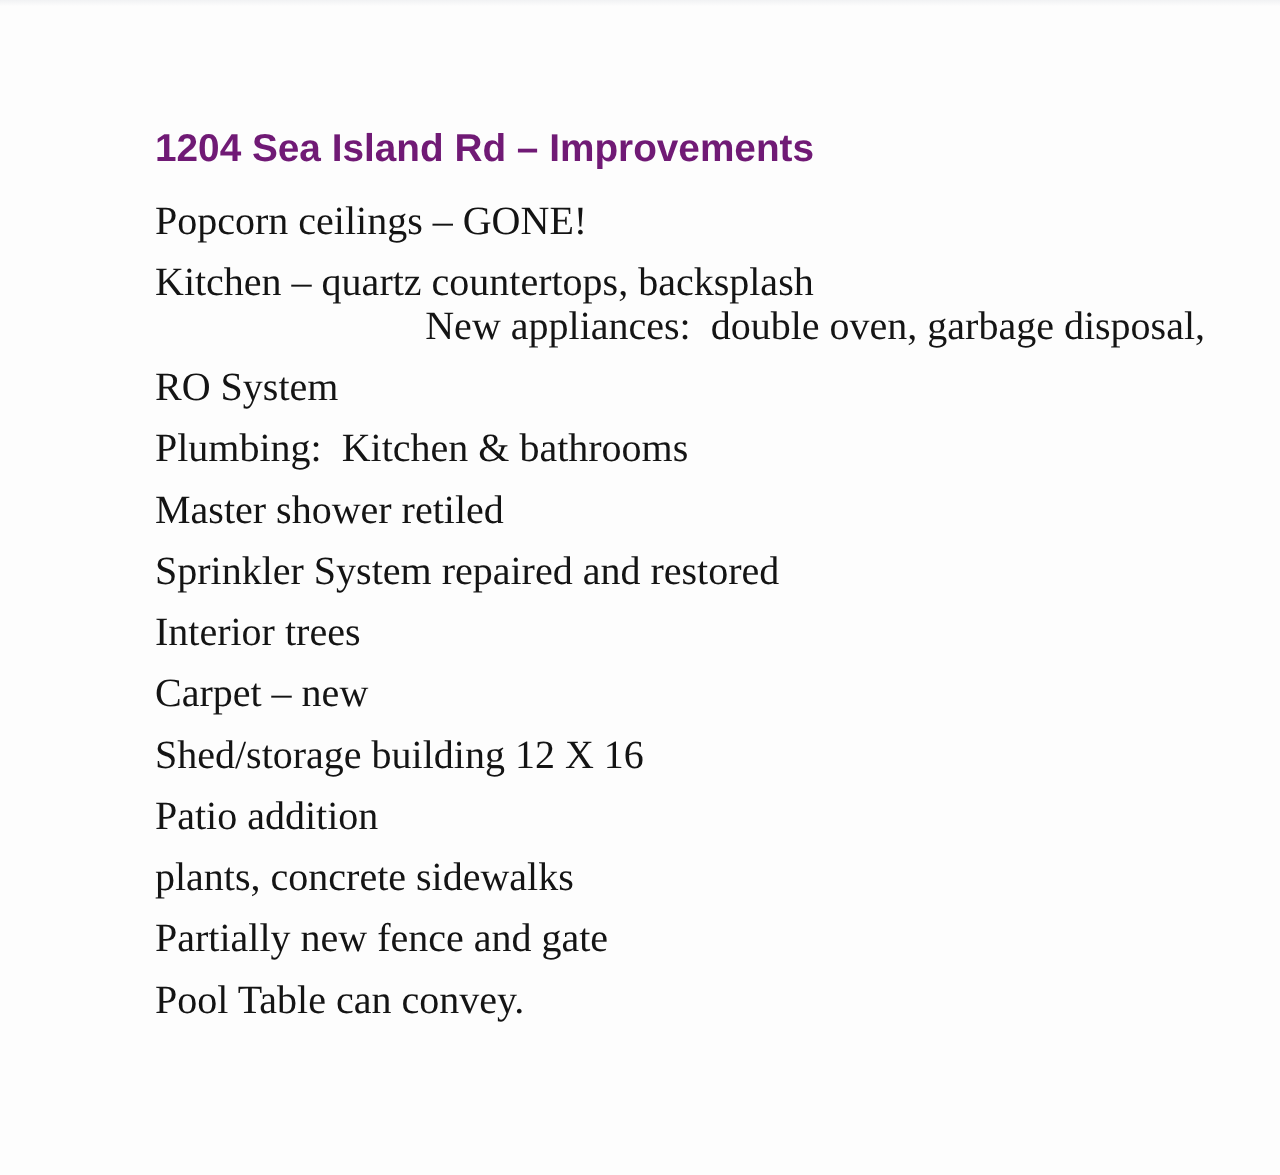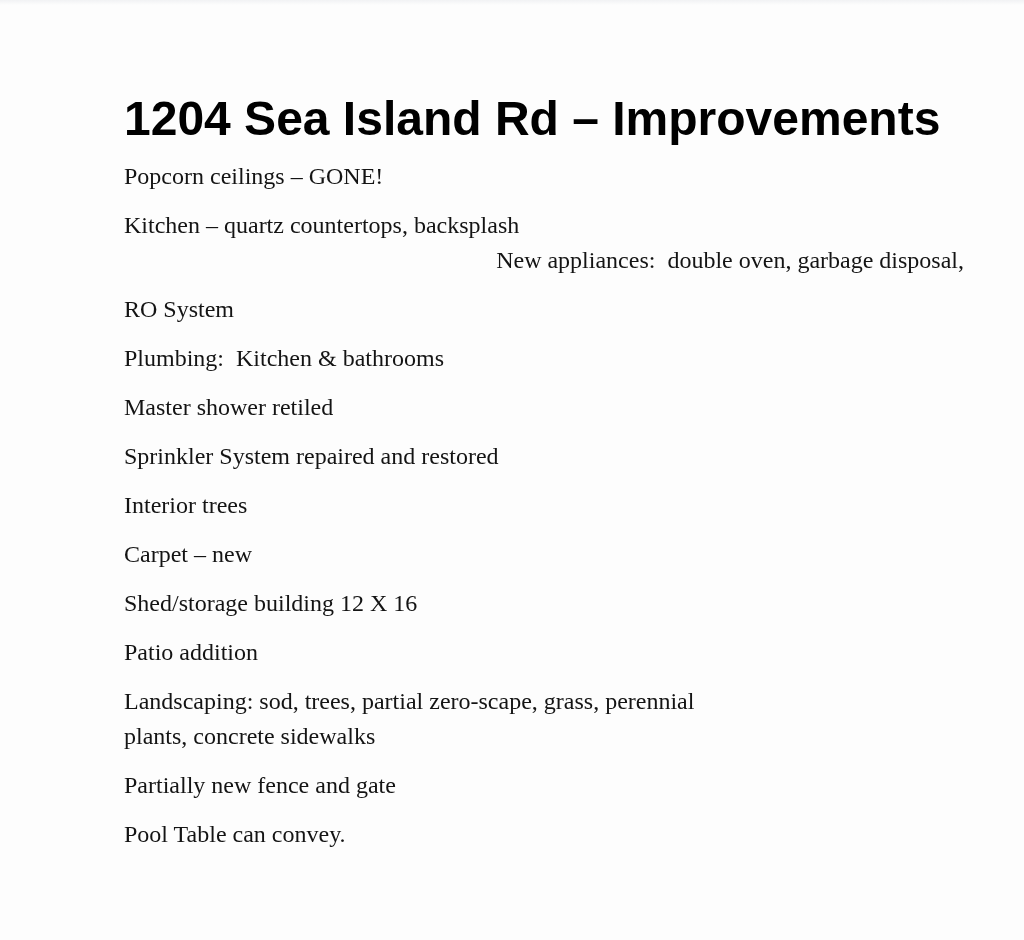--- a/index.html
+++ b/index.html
@@ -30,32 +30,32 @@
     left: 0;
     width: 1024px;
     height: 940px;
     padding: 97px 60px 0 124px;
     box-sizing: border-box;
     background: transparent;
   }
   .doc-title {
     font-family: "Liberation Sans", sans-serif;
     font-weight: 700;
-    font-size: 48px;
+    font-size: 31px;
     line-height: 44px;
     letter-spacing: 0px;
-    color: #000000;
+    color: #701a75;
     margin: 0 0 18px 0;
     white-space: pre-wrap;
   }
   .para {
     margin: 0 0 14px 0;
   }
   .line {
-    font-size: 24px;
+    font-size: 32px;
     line-height: 35px;
     white-space: pre-wrap;
     color: #141414;
   }
   .line.indent {
     padding-left: 62px;
     text-align: right;
   }
 </style>
 </head>
@@ -100,21 +100,20 @@
 
   <div class="para">
     <div class="line">Shed/storage building 12 X 16</div>
   </div>
 
   <div class="para">
     <div class="line">Patio addition</div>
   </div>
 
   <div class="para">
-    <div class="line">Landscaping: sod, trees, partial zero-scape, grass, perennial</div>
     <div class="line">plants, concrete sidewalks</div>
   </div>
 
   <div class="para">
     <div class="line">Partially new fence and gate</div>
   </div>
 
   <div class="para">
     <div class="line">Pool Table can convey.</div>
   </div>

